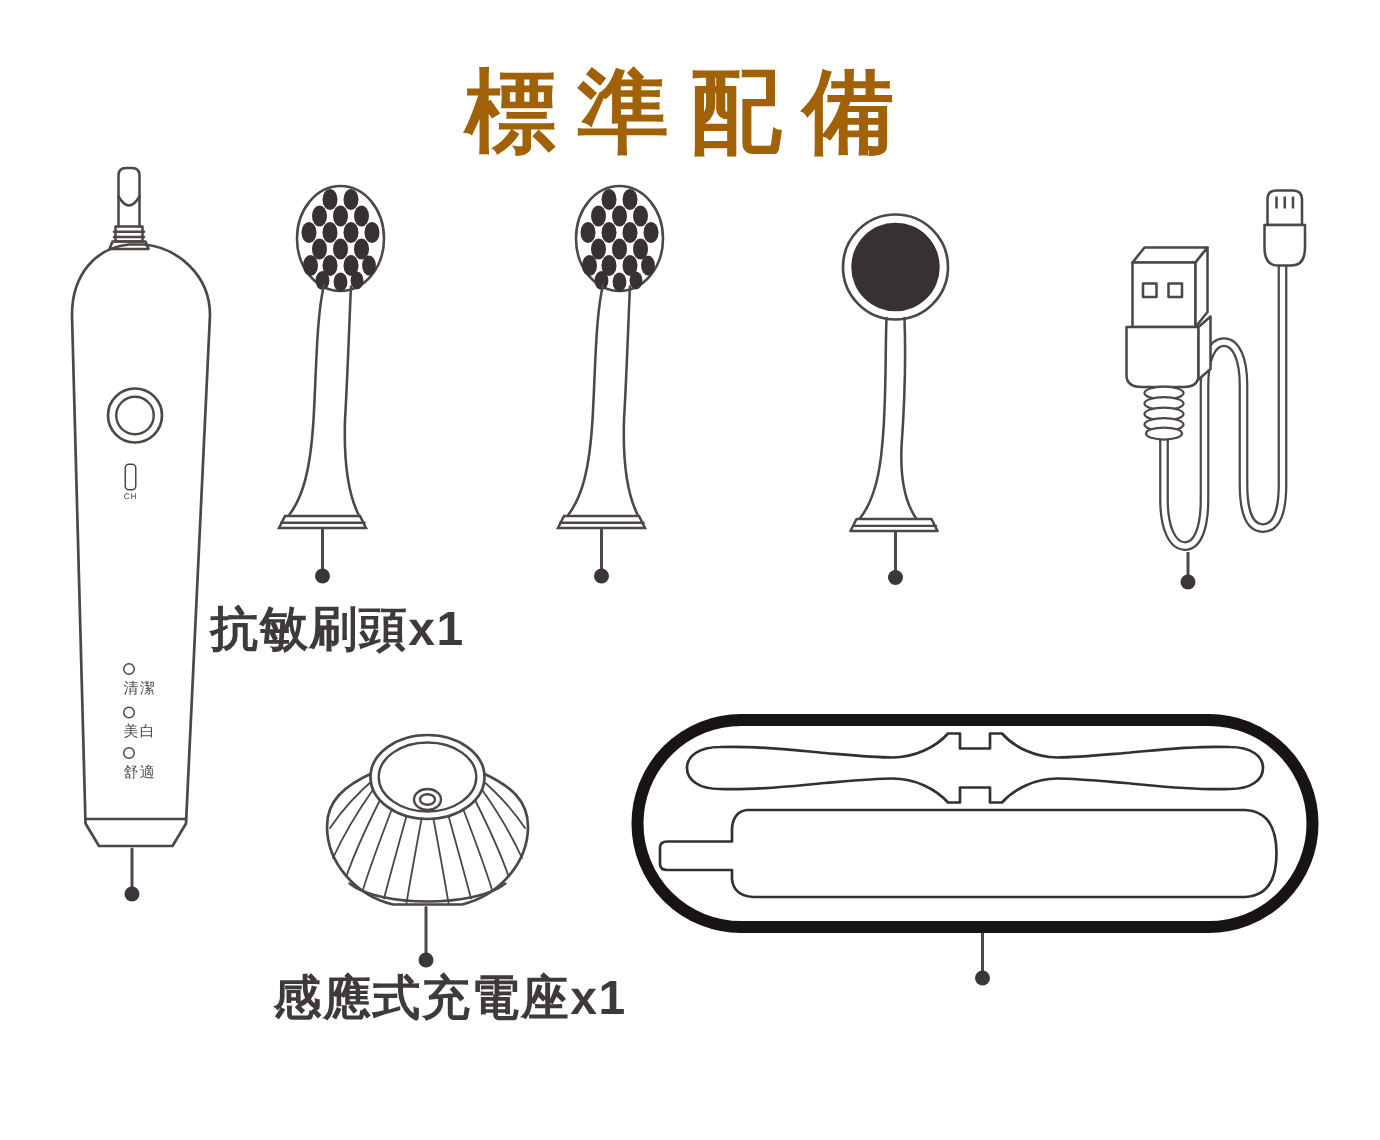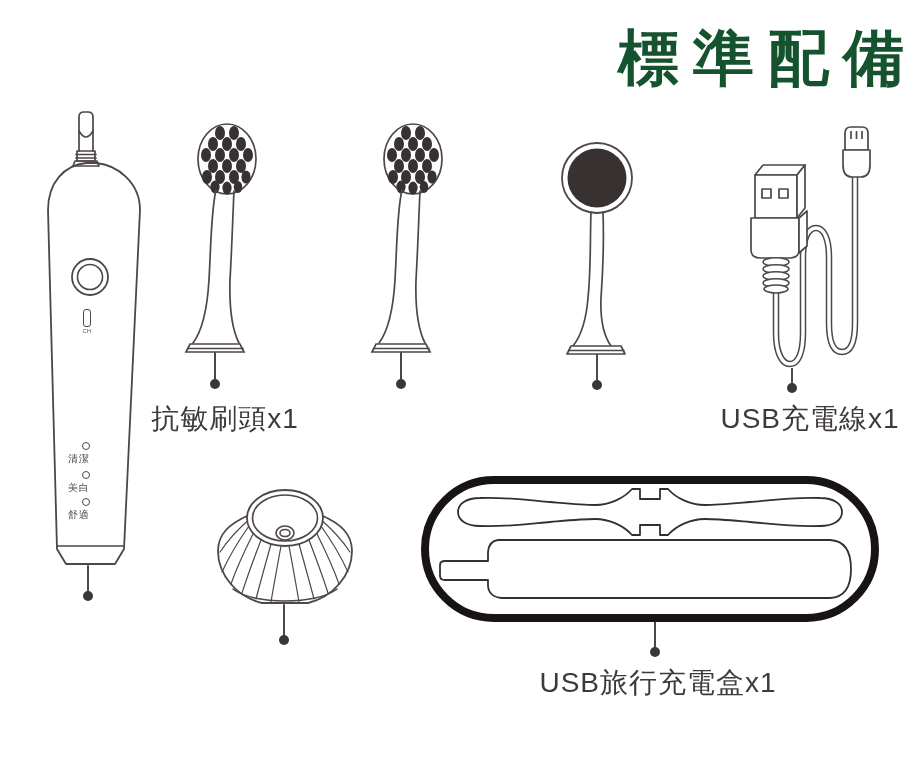--- a/index.html
+++ b/index.html
@@ -1,39 +1,39 @@
 <!DOCTYPE html>
 <html><head>
 <meta charset="utf-8">
 <style>
   html,body{margin:0;padding:0;background:#ffffff;}
   .canvas{
     position:relative;width:920px;height:760px;background:#fff;overflow:hidden;
     font-family:"Liberation Sans", sans-serif;color:#3e3a39;
   }
   .title{
-    position:absolute;left:0;right:0;top:16px;margin:2px;text-align:right;
-    font-size:61px;font-weight:600;color:#14532d;letter-spacing:14px;white-space:nowrap;
+    position:absolute;left:0;right:0;top:16px;margin:18px;text-align:center;
+    font-size:61px;font-weight:600;color:#a16207;letter-spacing:14px;white-space:nowrap;
   }
   .illo{position:absolute;}
   .item-label{
-    position:absolute;font-size:28px;line-height:34px;color:#3e3a39;
-    white-space:nowrap;letter-spacing:1px;font-weight:400;
+    position:absolute;font-size:32px;line-height:34px;color:#3e3a39;
+    white-space:nowrap;letter-spacing:1px;font-weight:700;
   }
   .item-label.c{transform:translateX(-50%);}
   
   .mode-switch{
     position:absolute;left:83px;top:309px;width:8px;height:18px;box-sizing:border-box;
     border:1.5px solid #4d4746;border-radius:3px;background:#fff;
   }
   .switch-label{
     position:absolute;left:71px;top:328px;width:32px;text-align:center;
     font-size:10px;color:#4d4746;letter-spacing:1px;transform:scale(0.55);transform-origin:center top;
   }
-  .mode{position:absolute;left:66px;width:40px;text-align:left;color:#4d4746;}
+  .mode{position:absolute;left:66px;width:40px;text-align:right;color:#4d4746;}
   .mode .dot{
     display:block;width:8px;height:8px;box-sizing:border-box;margin:0 auto 2px;
     border:1.3px solid #4d4746;border-radius:50%;background:#fff;
   }
   .mode .txt{display:block;font-size:11px;letter-spacing:1px;transform:scale(0.9);transform-origin:center top;}
   .mode.m0{top:442px;} .mode.m1{top:471px;font-family:Liberation Mono, monospace;} .mode.m2{top:498px;}
   svg{display:block;}
 </style>
 </head>
 <body>
@@ -158,21 +158,20 @@
     <g stroke="#4d4746" stroke-width="1.7" fill="#ffffff" stroke-linejoin="round">
       <path d="M110,35 L110,18 Q110,12 116,12 L127,12 Q133,12 133,18 L133,35 Z"></path>
       <line x1="116" y1="16" x2="116" y2="24"></line>
       <line x1="121.5" y1="16" x2="121.5" y2="24"></line>
       <line x1="127" y1="16" x2="127" y2="24"></line>
       <path d="M108,35 L135,35 L135,50 Q135,62 126,62 L117,62 Q108,62 108,50 Z"></path>
     </g>
     <line x1="57" y1="253" x2="57" y2="270" stroke="#4d4746" stroke-width="2"></line>
     <circle cx="57" cy="273" r="5" fill="#3c3736"></circle>
   </svg>
-  <div class="item-label c" style="left:810px;top:402px">USB充電線x1</div>
 
   <svg class="illo" style="left:205px;top:478px" width="160" height="175" viewBox="0 0 160 175">
     <g stroke="#4d4746" stroke-width="1.6" fill="none" stroke-linecap="round">
       <path stroke-width="1.8" d="M44,37 C24,46 13,56 13,73 C13,97 32,119 57,125 L103,125 C128,119 147,97 147,73 C147,56 136,46 116,37"></path>
       <path d="M28,111 C48,127 112,127 132,111"></path>
       <g stroke-width="1.2">
         <path d="M46,40 Q27,56 15,74"></path>
         <path d="M44,48 Q27,72 17,94"></path>
         <path d="M48,56 Q33,86 26,106"></path>
         <path d="M56,62 Q43,96 37,115"></path>
@@ -186,33 +185,33 @@
         <path d="M84,68 Q91,106 94,124"></path>
       </g>
       <ellipse cx="80" cy="40" rx="38" ry="28" fill="#fff" stroke-width="1.8"></ellipse>
       <ellipse cx="80" cy="40" rx="32.5" ry="23"></ellipse>
       <ellipse cx="80" cy="55" rx="9" ry="7"></ellipse>
       <ellipse cx="80" cy="55" rx="5" ry="3.5"></ellipse>
       <line x1="79" y1="127" x2="79" y2="158" stroke-width="2"></line>
     </g>
     <circle cx="79" cy="162" r="5" fill="#3c3736"></circle>
   </svg>
+  <div class="item-label c" style="left:300px;top:648px">感應式充電座x1</div>
 
   <svg class="illo" style="left:418px;top:472px" width="466" height="190" viewBox="0 0 466 190">
     <rect x="7" y="8" width="450" height="138" rx="69" fill="#ffffff" stroke="#181413" stroke-width="8"></rect>
     <g stroke="#35302f" stroke-width="1.8" fill="none" stroke-linejoin="round">
       <path d="M62,26 C88,25 110,28 132,30 C155,32 165,33 177,33 C192,33 206,26 214,17
                L222,17 L222,27 L242,27 L242,17 L250,17
                C258,26 272,33 287,33 C299,33 309,32 332,30 C354,28 376,25 402,26
                C416,26 424,32 424,40 C424,48 416,54 402,54
                C376,55 354,52 332,50 C309,48 299,47 287,47 C272,47 258,54 250,63
                L242,63 L242,53 L222,53 L222,63 L214,63
                C206,54 192,47 177,47 C165,47 155,48 132,50 C110,52 88,55 62,54
                C48,54 40,48 40,40 C40,32 48,26 62,26 Z"></path>
       <path d="M80,68 L412,68 Q433,69 433,97 Q433,125 412,126 L84,126 Q71,125 70,114 L70,108
                L27,108 Q22,108 22,104 L22,93 Q22,89 27,89 L70,89 L70,80 Q71,69 80,68 Z"></path>
     </g>
     <line x1="237" y1="150" x2="237" y2="176" stroke="#4d4746" stroke-width="2"></line>
     <circle cx="237" cy="180" r="5" fill="#3c3736"></circle>
   </svg>
-  <div class="item-label c" style="left:658px;top:666px">USB旅行充電盒x1</div>
 
 </div>
 
 </body></html>

